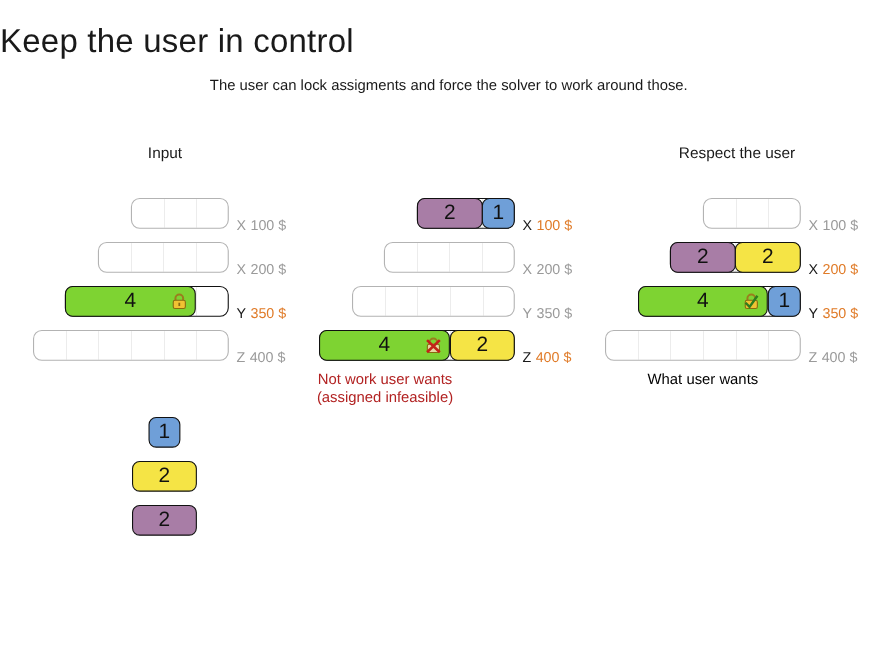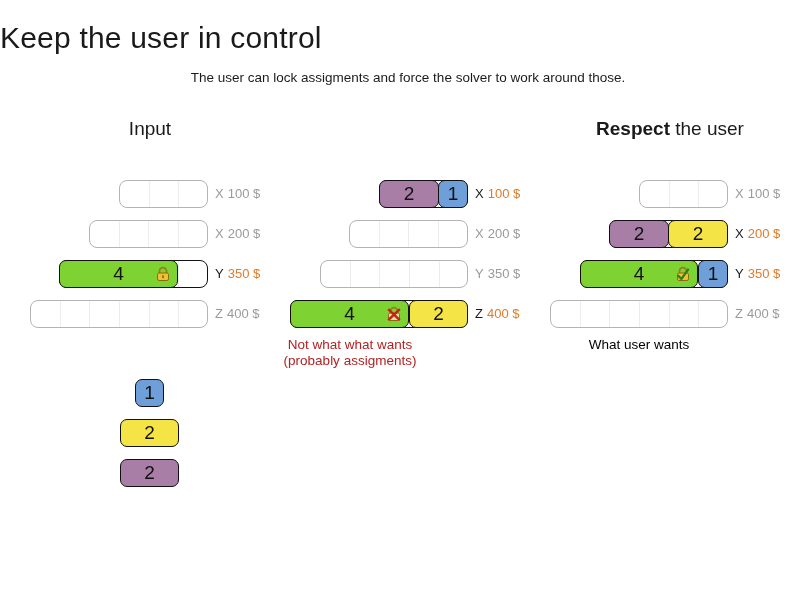--- a/index.html
+++ b/index.html
@@ -3,28 +3,28 @@
 <meta charset="utf-8">
 <style>
   html,body{margin:0;padding:0;background:#fff;}
   #stage{
     position:relative;width:800px;height:600px;background:#ffffff;overflow:hidden;
     font-family:"Liberation Sans","DejaVu Sans",sans-serif;color:#1a1a1a;
   }
   .abs{position:absolute;}
   .page-title{left:0;top:21px;width:800px;text-align:left;font-size:30px;font-weight:400;letter-spacing:.2px;}
   .page-subtitle{left:0;top:70px;width:728px;text-align:center;font-size:13.5px;margin-left:44px;}
-  .col-title{top:118px;width:200px;text-align:center;font-size:19px;}
-  .col-title .emph{font-weight:700;}
+  .col-title{top:131px;width:200px;text-align:center;font-size:14px;}
+  .col-title .emph{font-weight:400;}
   .row-box{
     height:28px;box-sizing:border-box;background:#fff;border:1px solid #b3b3b3;border-radius:8px;
     background-image:repeating-linear-gradient(to right,transparent 0,transparent 28.7px,#ececec 28.7px,#ececec 29.7px);
   }
   .row-box.active{border:1.5px solid #111;}
-  .row-label{font-size:13px;white-space:nowrap;}
+  .row-label{font-size:13px;white-space:nowrap;margin-top:11px;}
   .row-label .cost{margin-left:4px;}
   .row-label.inactive .machine,.row-label.inactive .cost{color:#9a9a9a;}
   .row-label.hl .machine{color:#1a1a1a;}
   .row-label.hl .cost{color:#e07b28;}
   .blk{
     height:28px;box-sizing:border-box;border:1.5px solid #111;border-radius:7px;
     display:flex;align-items:center;justify-content:center;font-size:19px;color:#111;
   }
   .blk.green{background:#7ed332;}
   .blk.purple{background:#a87da6;}
@@ -93,22 +93,22 @@
         <rect x="2.5" y="7" width="11" height="7.5" rx="1.6" fill="#e8d9a0" stroke="#8a6a10" stroke-width="1"></rect>
         <path d="M2.2 3.2 L13.8 14.2 M13.8 3.2 L2.2 14.2" fill="none" stroke="#c22318" stroke-width="2.4"></path>
       </svg>
     </span>
   </div>
   <div class="abs blk yellow" style="left:409px;top:300px;width:59px;">
       <span>2</span>
     </div>
 
   <div class="abs caption red" style="left:240px;">
-    <div>Not what what wants</div>
-    <div>(probably assigments)</div>
+    <div>Not work user wants</div>
+    <div>(assigned infeasible)</div>
   </div>
 
   <div class="abs row-box" style="left:639px;top:180px;width:89px;"></div>
   <div class="abs row-box active" style="left:609px;top:220px;width:119px;"></div>
   <div class="abs row-box active" style="left:580px;top:260px;width:148px;"></div>
   <div class="abs row-box" style="left:550px;top:300px;width:178px;"></div>
 
   <div class="abs row-label inactive" style="left:735px;top:186px;"><span class="machine">X</span><span class="cost">100 $</span></div>
   <div class="abs row-label hl" style="left:735px;top:226px;"><span class="machine">X</span><span class="cost">200 $</span></div>
   <div class="abs row-label hl" style="left:735px;top:266px;"><span class="machine">Y</span><span class="cost">350 $</span></div>

